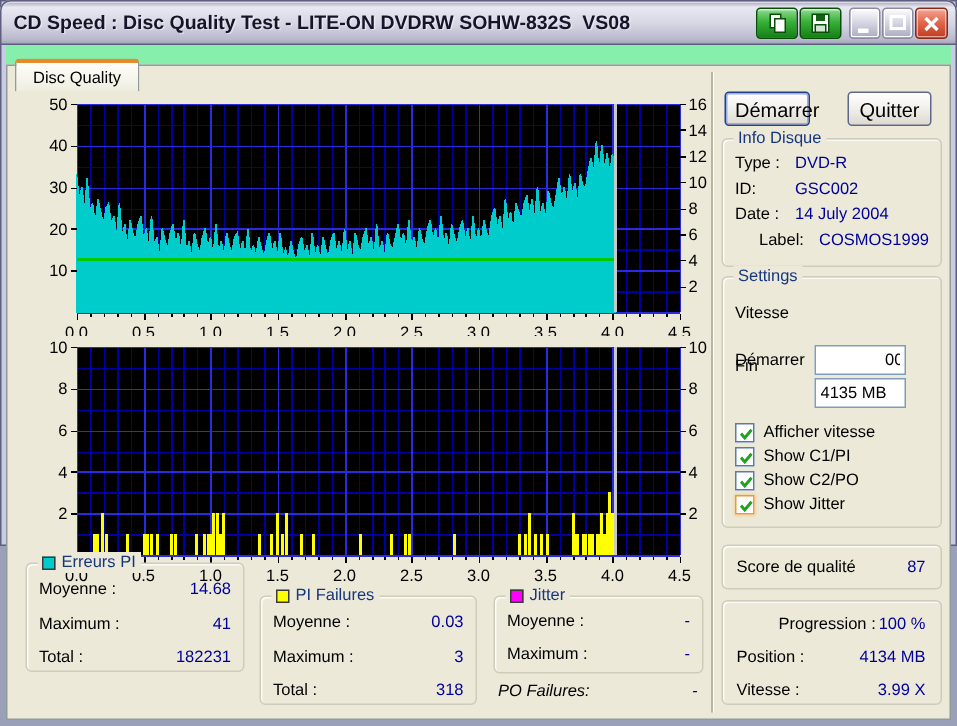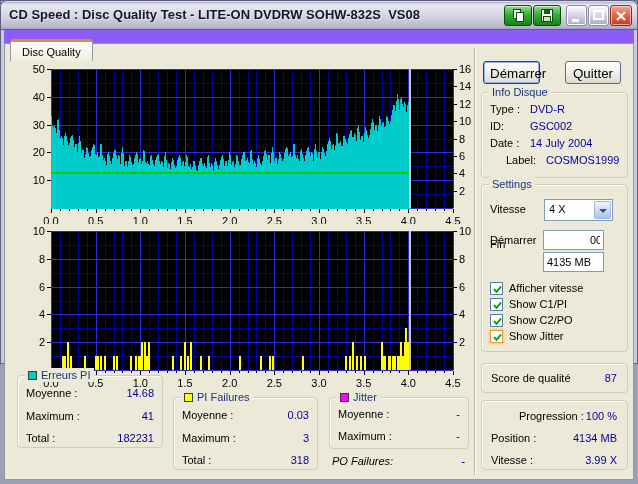--- a/index.html
+++ b/index.html
@@ -1,20 +1,20 @@
 <!DOCTYPE html>
 <html><head>
 <meta charset="utf-8">
 <style>
   html,body{margin:0;padding:0;width:638px;height:484px;overflow:hidden;background:#9aa0b8;}
   *{box-sizing:border-box;}
   .win{
     position:relative;width:638px;height:364px;
     font-family:"Liberation Sans",sans-serif;font-size:11px;color:#000;
-    background:#8b5cf6;
+    background:#86efac;
     box-shadow:inset 0 0 0 1px #5e5e80, inset 4px 0 0 #c9cbe1, inset -4px 0 0 #c9cbe1, inset 0 -4px 0 #474e93;
   }
   .titlebar{
     position:absolute;left:0;top:0;width:638px;height:30px;
     background:linear-gradient(180deg,#8f8fa3 0%,#e9e9f2 16%,#d6d6e4 52%,#b9b9cd 88%,#9c9cb4 100%);
     border-radius:7px 7px 0 0;
     box-shadow:inset 0 0 0 1px #5e5e80, inset 0 2px 0 rgba(255,255,255,.55);
   }
   .title{
     position:absolute;left:9px;top:0;line-height:30px;
@@ -543,26 +543,20 @@
       <span class="val">COSMOS1999</span>
     </div>
   </div>
 
   <div class="gbox" style="left:481px;top:184px;width:147px;height:168px;">
     <div class="gcap">
         <span>Settings</span>
       </div>
 
     <span class="lbl" style="position:absolute;left:8px;top:18px;">Vitesse</span>
-    <div class="combo" style="left:62px;top:14px;width:69px;height:22px;">
-      <span class="cval">4 X</span>
-      <span class="cbtn">
-          <span class="arrow"></span>
-        </span>
-    </div>
 
     <span class="lbl" style="position:absolute;left:8px;top:49px;">Démarrer</span>
     <input class="field" style="left: 61px; top: 45px; width: 61px; height: 20px; padding-left: 46px;" value="0000 MB">
 
     <span class="lbl" style="position:absolute;left:8px;top:53px;">Fin</span>
     <input class="field" style="left: 61px; top: 67px; width: 61px; height: 20px;" value="4135 MB">
 
     <div class="cbrow" style="left:8px;top:96px;">
       <span class="cb">
           <svg width="13" height="13">

